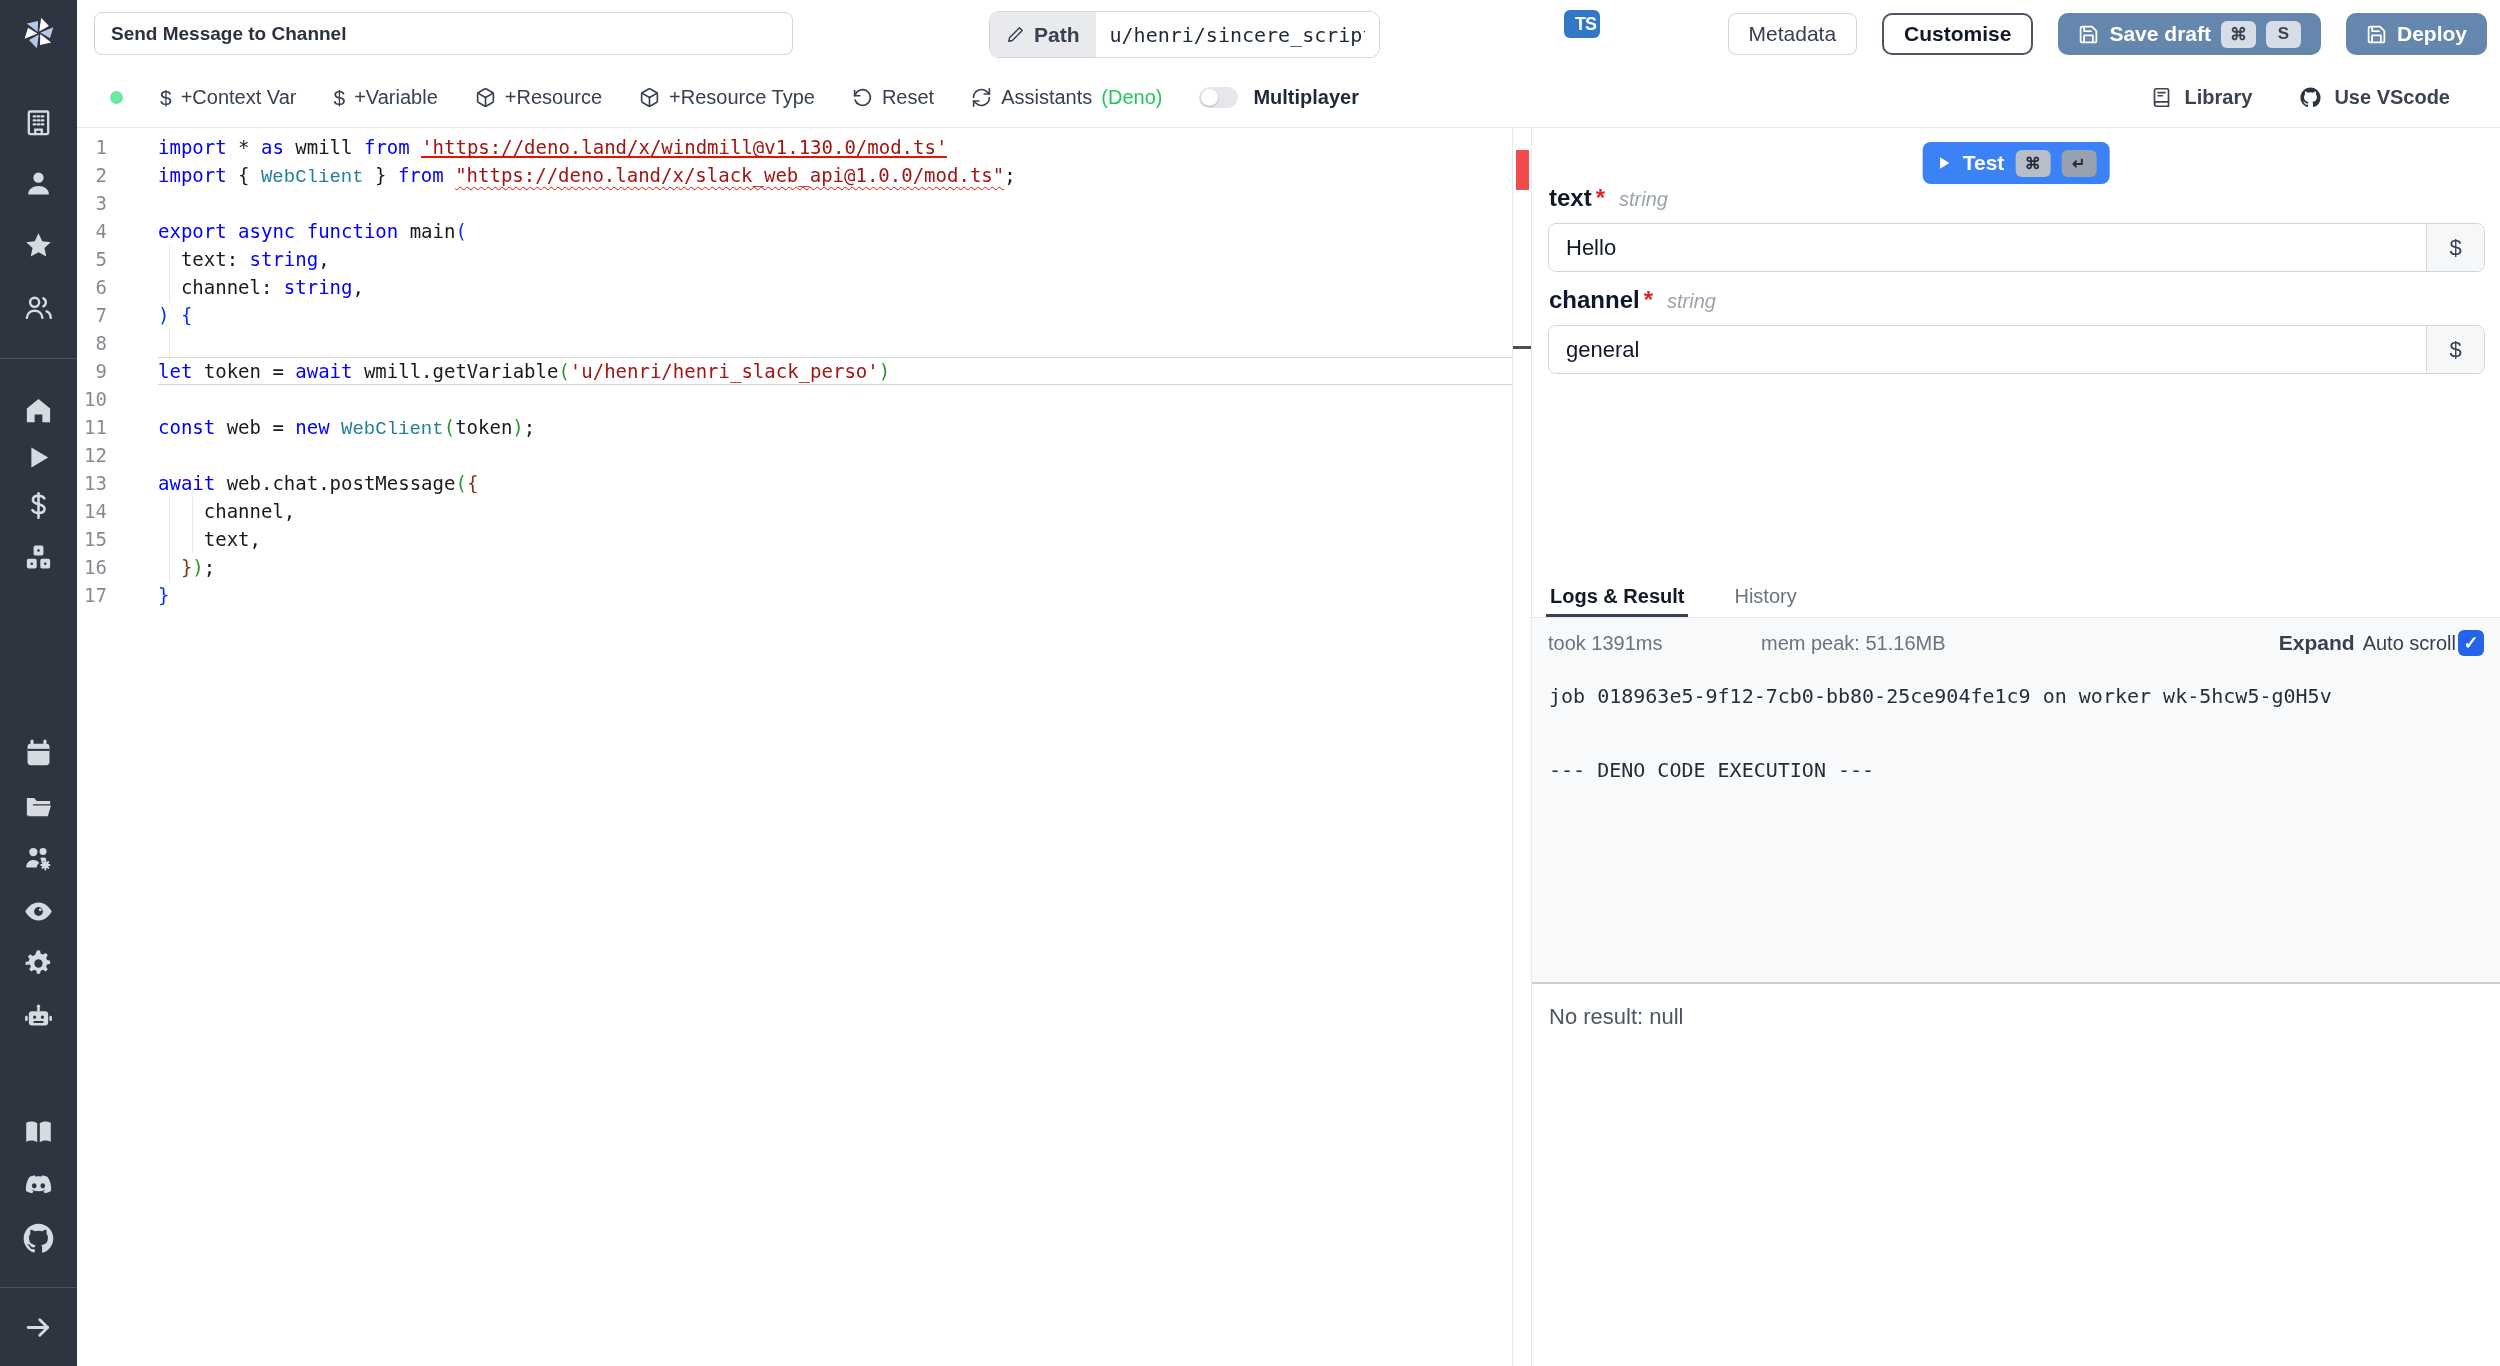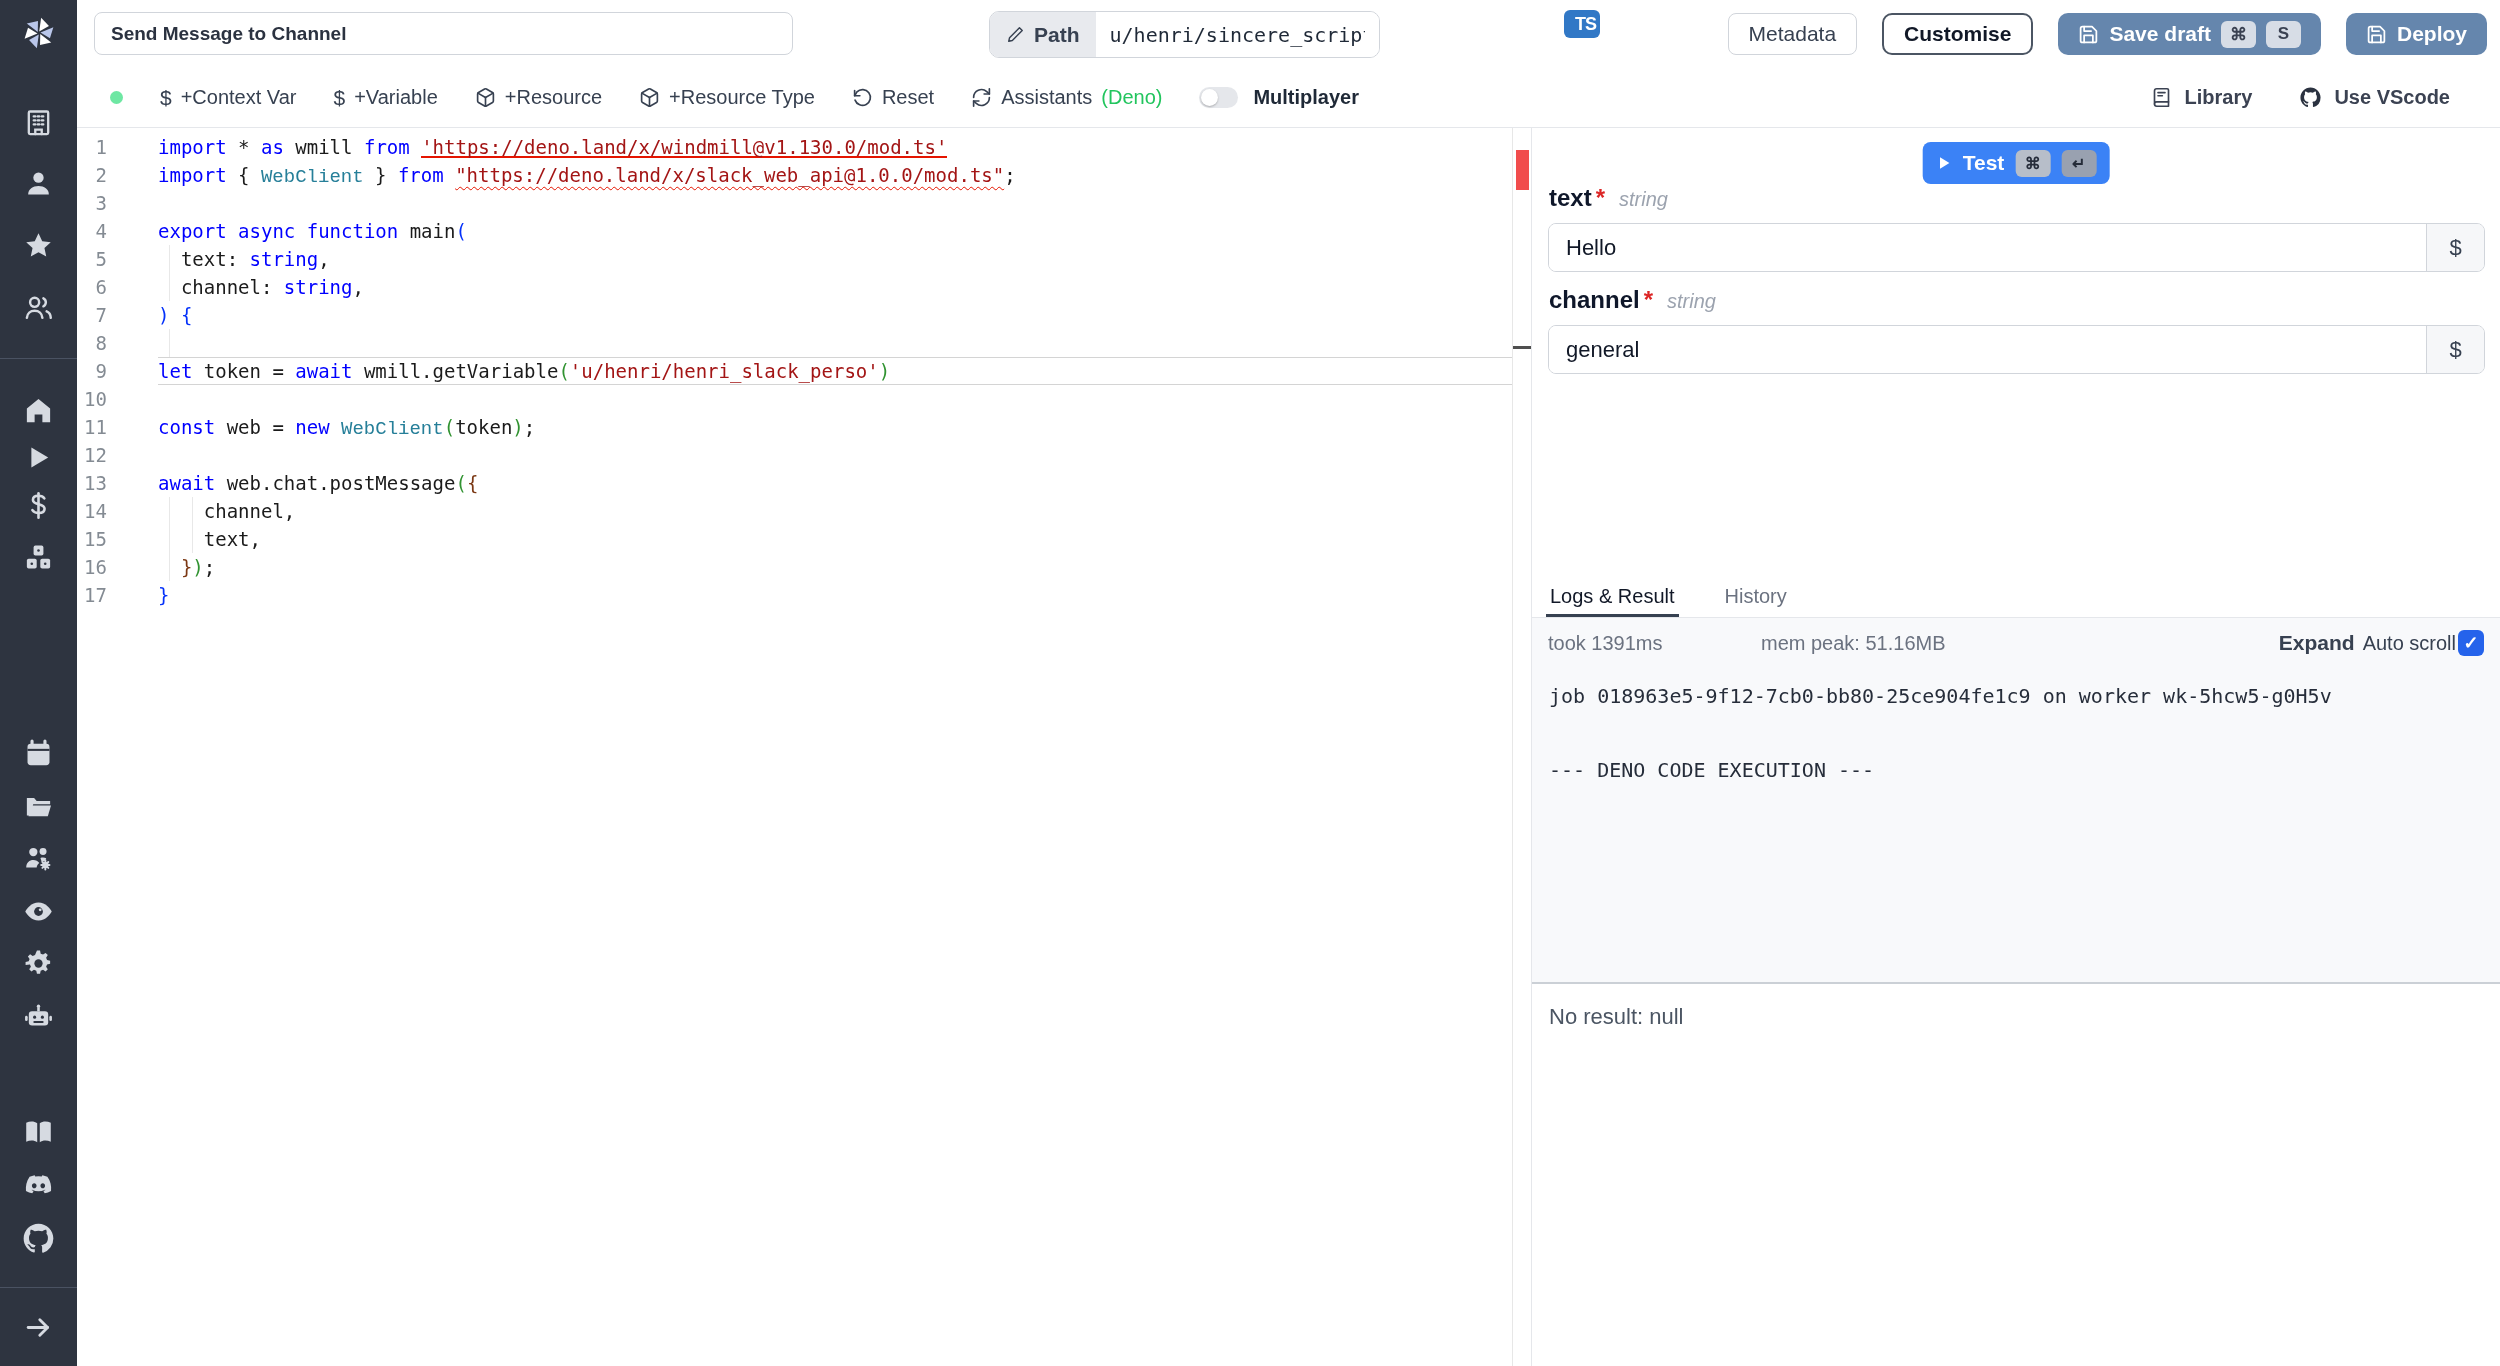--- a/index.html
+++ b/index.html
@@ -78,21 +78,21 @@
   .field-label{position:absolute;left:17px;display:flex;align-items:baseline;gap:14px;}
   .field-label .fname{font-size:24px;font-weight:700;color:#0f172a;}
   .field-label .freq{color:#dc2626;font-weight:700;font-size:24px;margin-left:-10px;}
   .field-label .ftype{font-size:20px;font-style:italic;color:#9ca3af;}
   .field-box{position:absolute;left:16px;width:937px;height:49px;border:1px solid #d1d5db;border-radius:8px;display:flex;overflow:hidden;box-sizing:border-box;background:#fff;}
   .field-box input{flex:1;border:none;outline:none;padding:0 17px;font-family:"Liberation Sans",sans-serif;font-size:22px;color:#111827;}
   .dollar-btn{flex:none;width:58px;border:none;border-left:1px solid #d1d5db;background:#f6f7f9;font-size:22px;color:#374151;cursor:pointer;font-family:inherit;}
 
   .tabs{position:absolute;left:0;top:450px;width:100%;height:40px;border-bottom:1px solid #e5e7eb;display:flex;align-items:flex-end;gap:42px;padding-left:14px;box-sizing:border-box;}
   .tab{font-size:20px;padding:0 4px 9px 4px;cursor:pointer;color:#6b7280;background:none;border:none;font-family:inherit;}
-  .tab.active{color:#111827;font-weight:400;border-bottom:3px solid #374151;padding-bottom:6px;}
+  .tab.active{color:#111827;font-weight:700;border-bottom:3px solid #374151;padding-bottom:6px;}
   .logs-wrap{position:absolute;left:0;top:490px;width:100%;height:366px;background:#f8f9fb;box-sizing:border-box;border-bottom:2px solid #cbd0d6;}
   .logs-head{display:flex;align-items:center;height:50px;padding:0 16px;gap:0;}
   .logs-took{font-size:20px;color:#6b7280;width:213px;}
   .logs-mem{font-size:20px;color:#6b7280;}
   .logs-head-right{margin-left:auto;display:flex;align-items:center;gap:2px;}
   .expand{font-size:21px;font-weight:700;color:#374151;background:none;border:none;cursor:pointer;font-family:inherit;}
   .autoscroll{font-size:20px;color:#374151;}
   .checkbox{width:26px;height:26px;border-radius:6px;background:var(--checkbox);display:flex;align-items:center;justify-content:center;cursor:pointer;}
   .checkbox::after{content:"✓";color:#fff;font-size:18px;font-weight:700;}
   .log-body{padding:10px 17px;font-family:"DejaVu Sans Mono",monospace;font-size:20px;color:#262d3a;}

